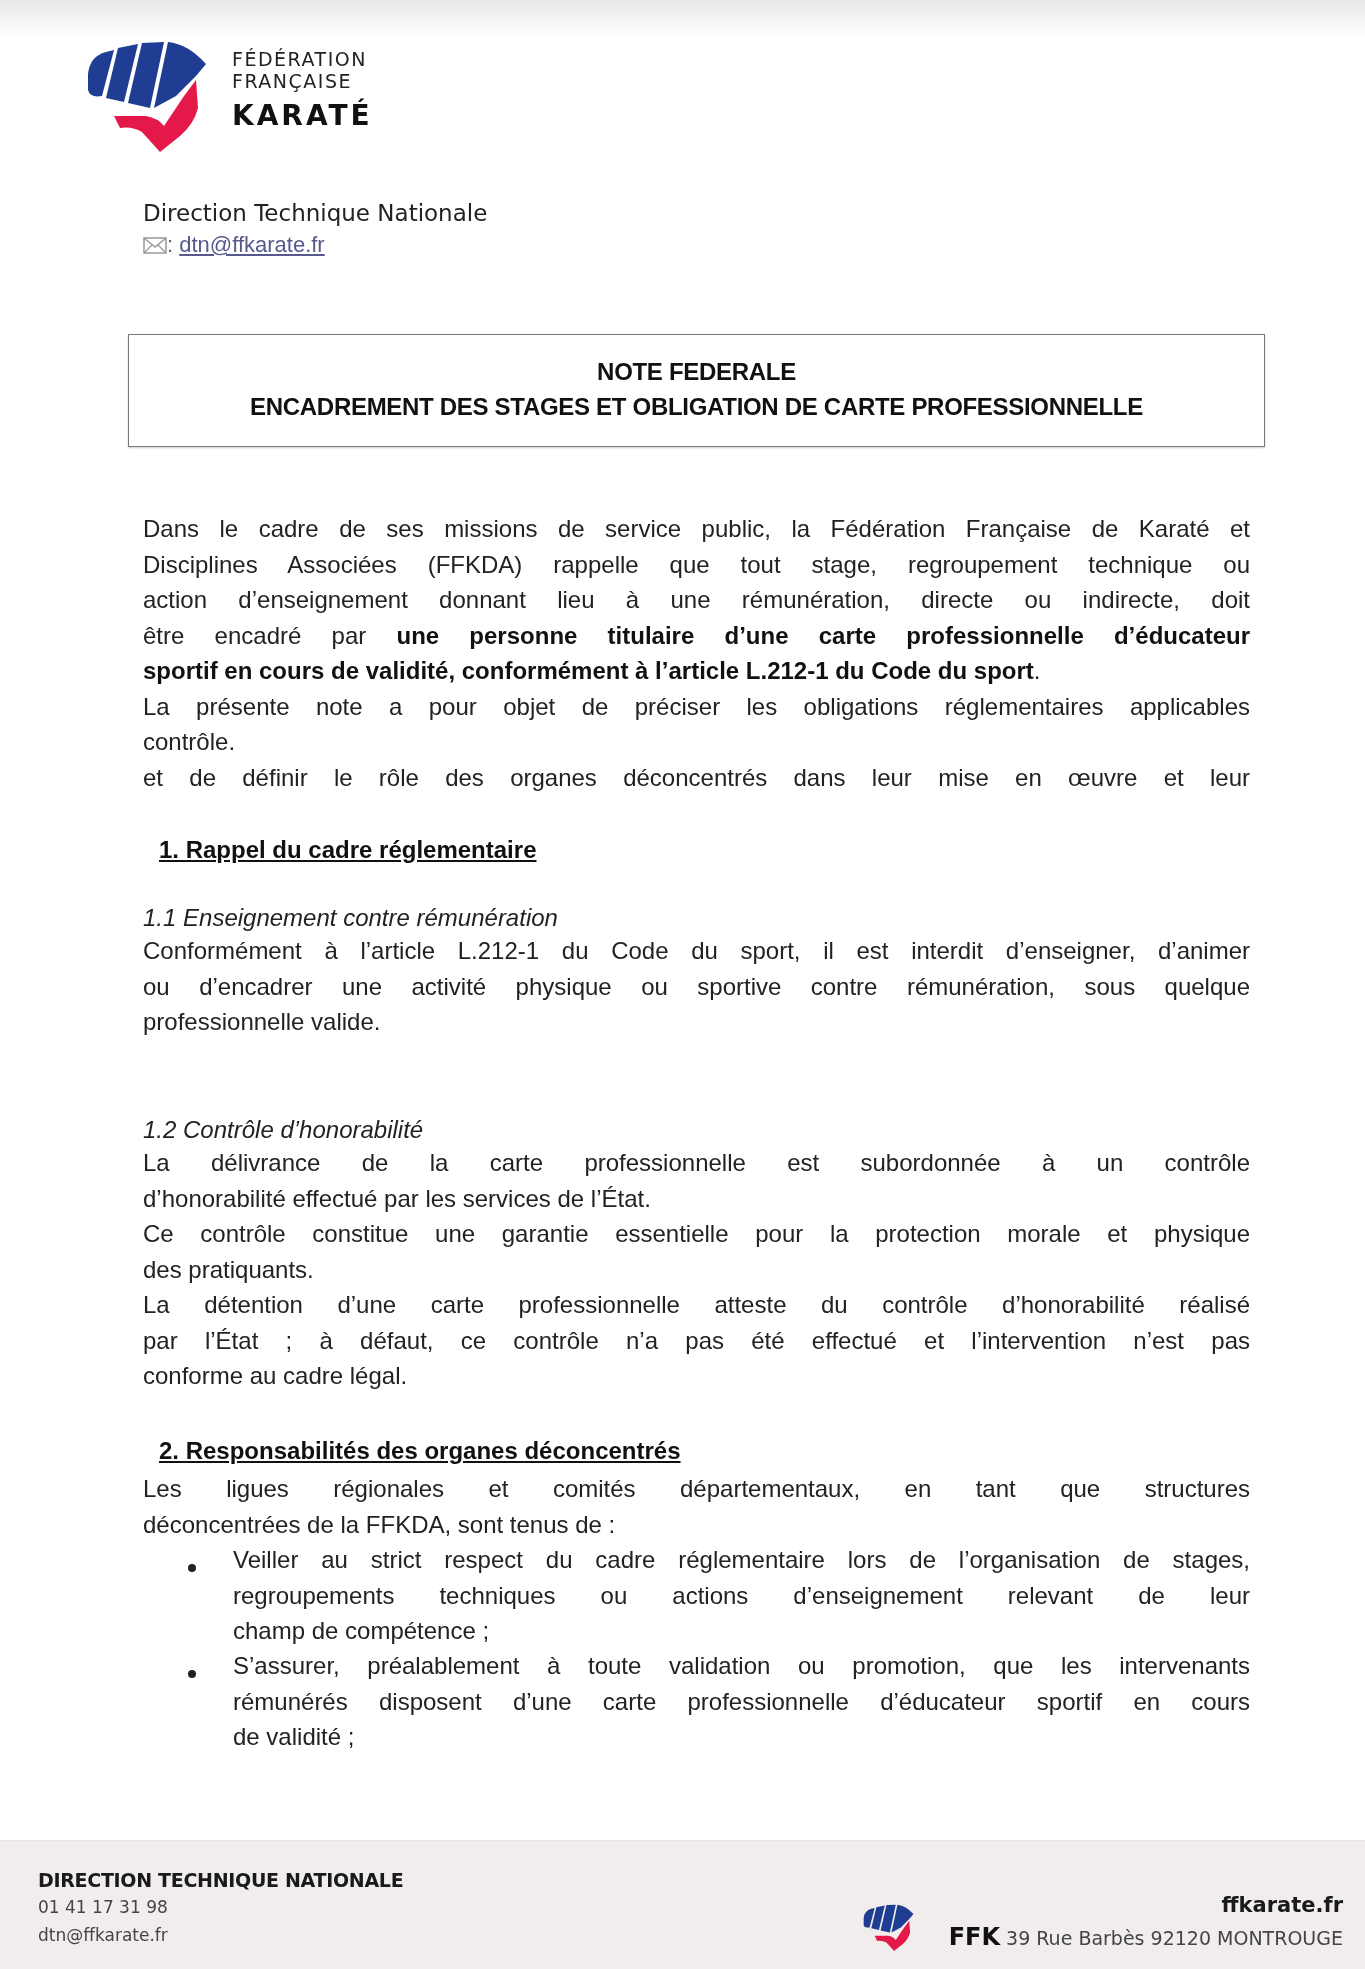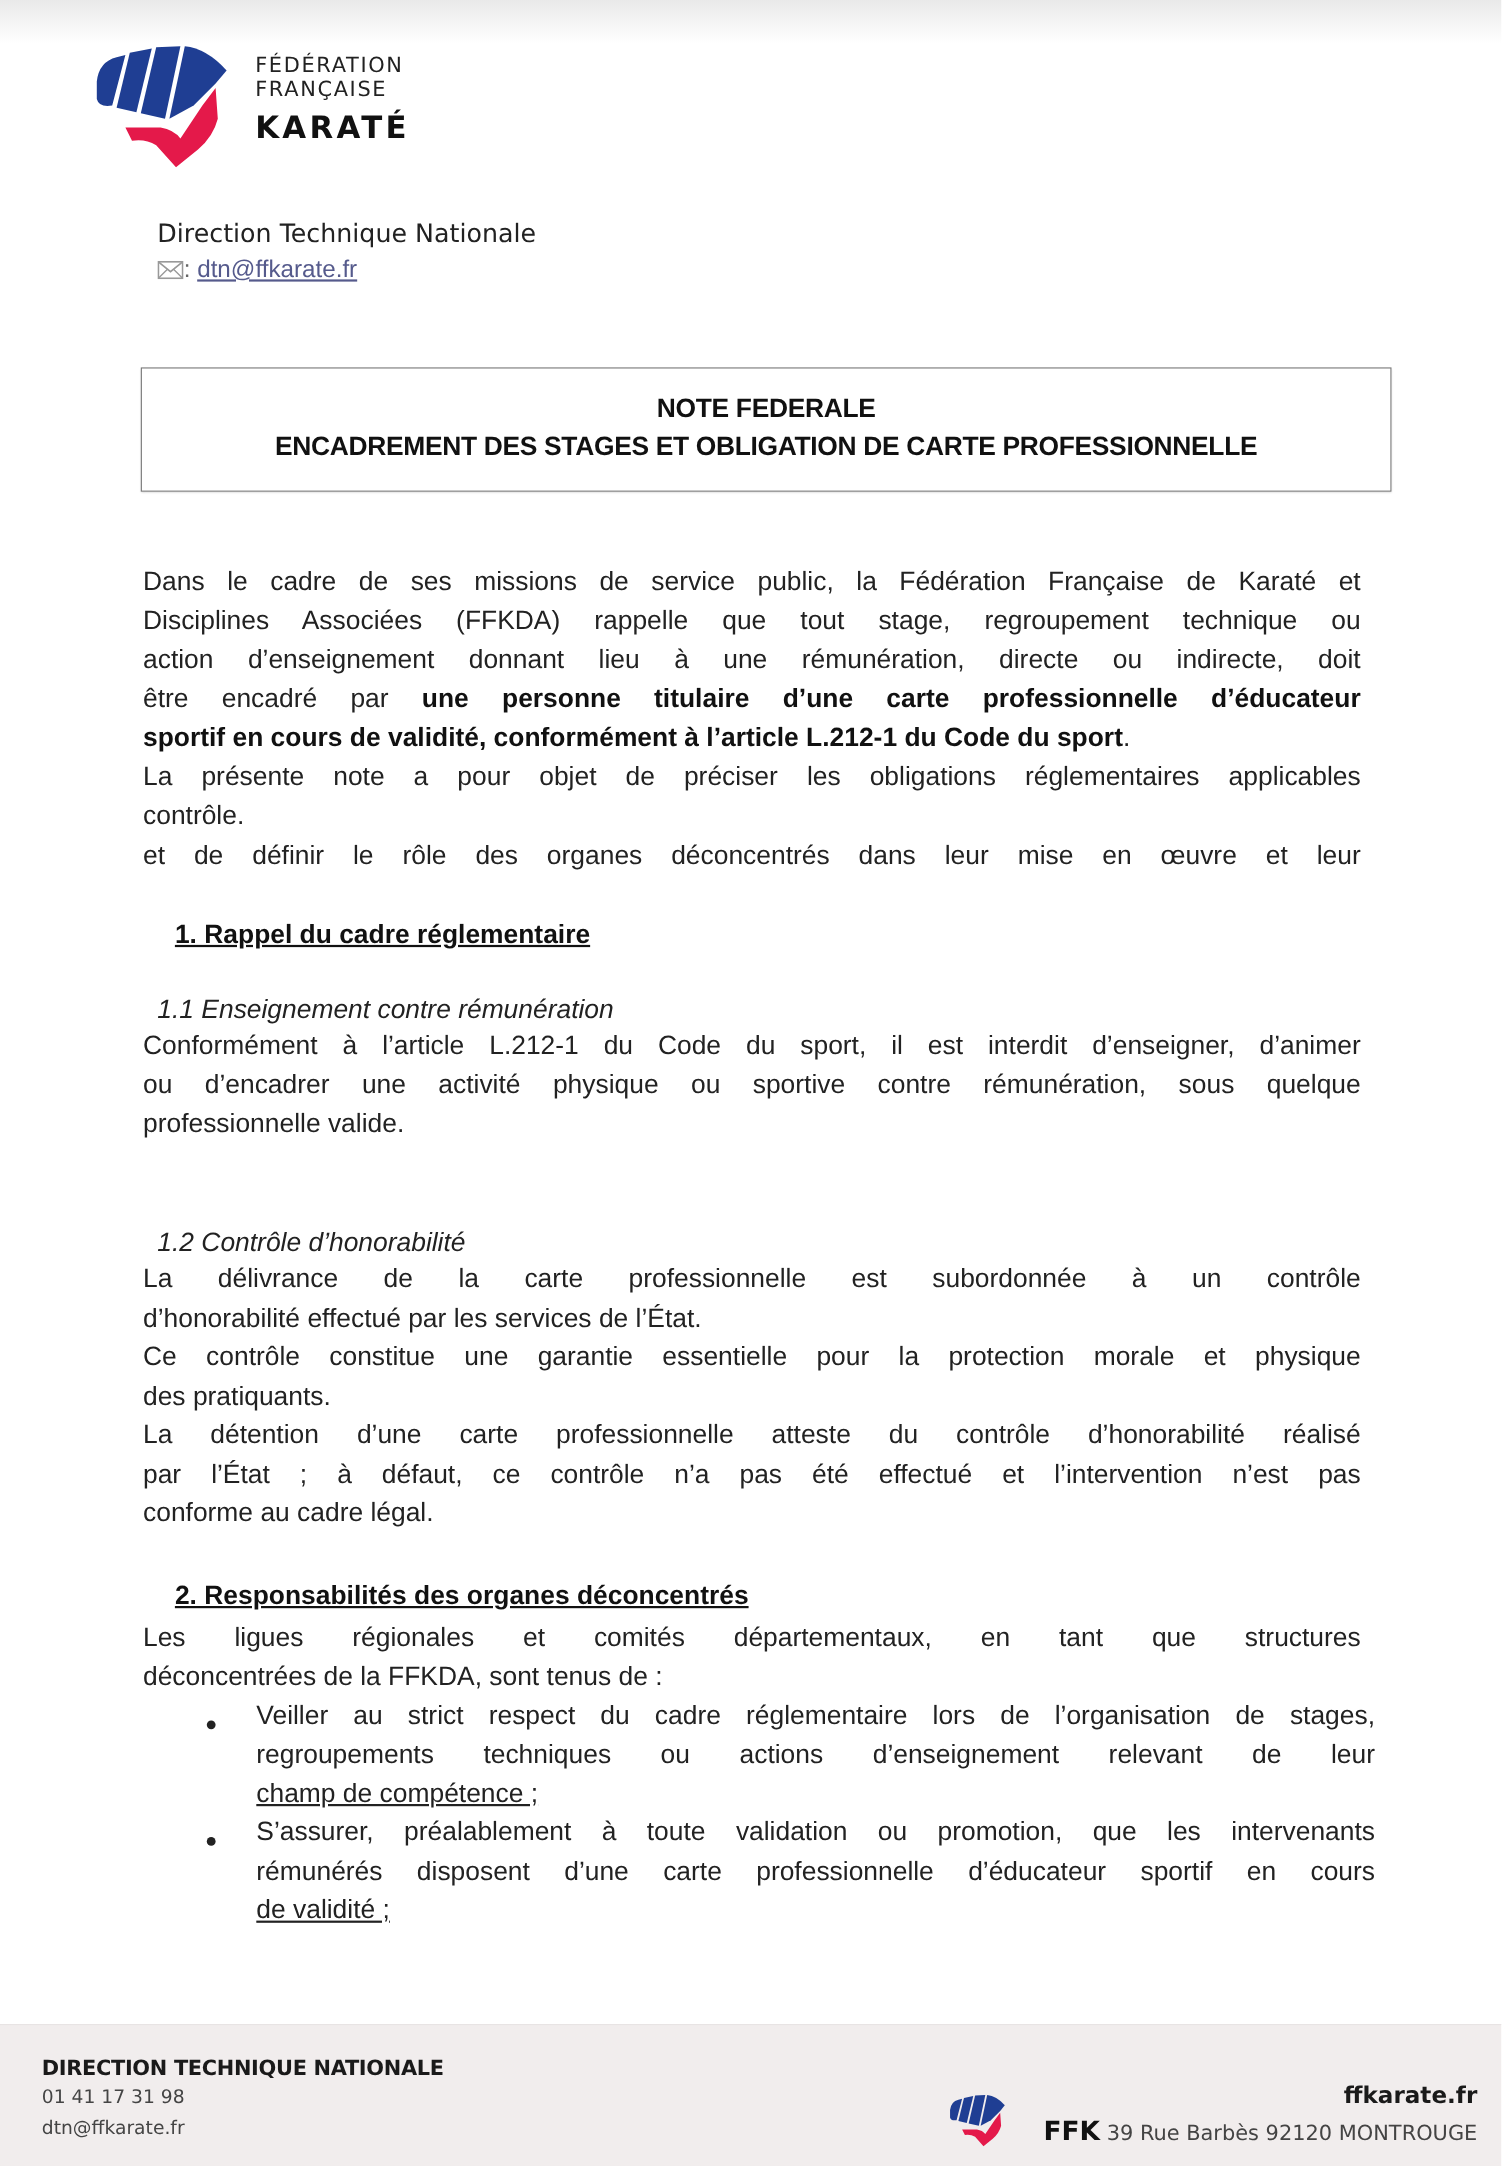--- a/index.html
+++ b/index.html
@@ -20,30 +20,30 @@
 
   .dtn-title { left:143px; top:200px; font-size:23px; font-family:"DejaVu Sans", sans-serif; color:#222; }
   .dtn-mail { left:143px; top:232px; font-size:22px; font-family:Liberation Sans, sans-serif; color:#666; }
   .dtn-mail a { color:#555a8c; text-decoration:underline; }
 
   .titlebox { position:absolute; left:128px; top:334px; width:1135px; height:111px;
     border:1.5px solid #777; box-shadow:0 1px 2px rgba(0,0,0,0.2); text-align:center; }
   .titlebox div { font-weight:bold; font-size:24px; color:#111; line-height:35px; letter-spacing:-0.3px; }
   .titlebox .t1 { margin-top:19px; }
 
-  .para { position:absolute; left:130px; width:1107px; font-size:24px; line-height:35.5px; color:#222; }
+  .para { position:absolute; left:143px; width:1107px; font-size:24px; line-height:35.5px; color:#222; }
   .para .ln { display:block; text-align:justify; text-align-last:justify; white-space:nowrap; overflow:visible; }
   .para .ln.last { text-align-last:left; }
   .para b { color:#111; }
   .heading { position:absolute; left:143px; font-size:24px; font-weight:bold; text-decoration:underline; color:#111;margin-left:16px; }
   .subhead { position:absolute; left:143px; font-size:24px; font-style:italic; color:#222; }
 
   .bullets { position:absolute; left:233px; width:1017px; font-size:24px; line-height:35.5px; color:#222; }
   .bullets .ln { display:block; text-align:justify; text-align-last:justify; white-space:nowrap; }
-  .bullets .ln.last { text-align-last:left;text-decoration:underline; }
+  .bullets .ln.last { text-align-last:left; }
   .bullet-dot { position:absolute; left:188px; width:8px; height:8px; border-radius:50%; background:#222; }
 
   .footer { position:absolute; left:0; top:1840px; width:1365px; height:129px; background:#f1eded;
     border-top:1px solid #e8e4e4; }
   .f-title { position:absolute; left:38px; top:28px; font-size:19px; font-weight:bold; color:#1a1a1a; font-family:"DejaVu Sans", sans-serif; letter-spacing:-0.3px;}
   .f-phone { position:absolute; left:38px; top:56px; font-size:17px; color:#444; font-family:"DejaVu Sans", sans-serif; }
   .f-mail { position:absolute; left:38px; top:84px; font-size:17px; color:#444; font-family:"DejaVu Sans", sans-serif; }
   .f-site { position:absolute; right:22px; top:52px; font-size:21px; font-weight:bold; color:#1a1a1a; font-family:"DejaVu Sans", sans-serif; }
   .f-addr { position:absolute; right:22px; top:82px; font-size:19px; color:#444; font-family:"DejaVu Sans", sans-serif; white-space:nowrap; }
   .f-addr .ffk { font-weight:bold; font-size:24px; color:#111; margin-right:6px; }

